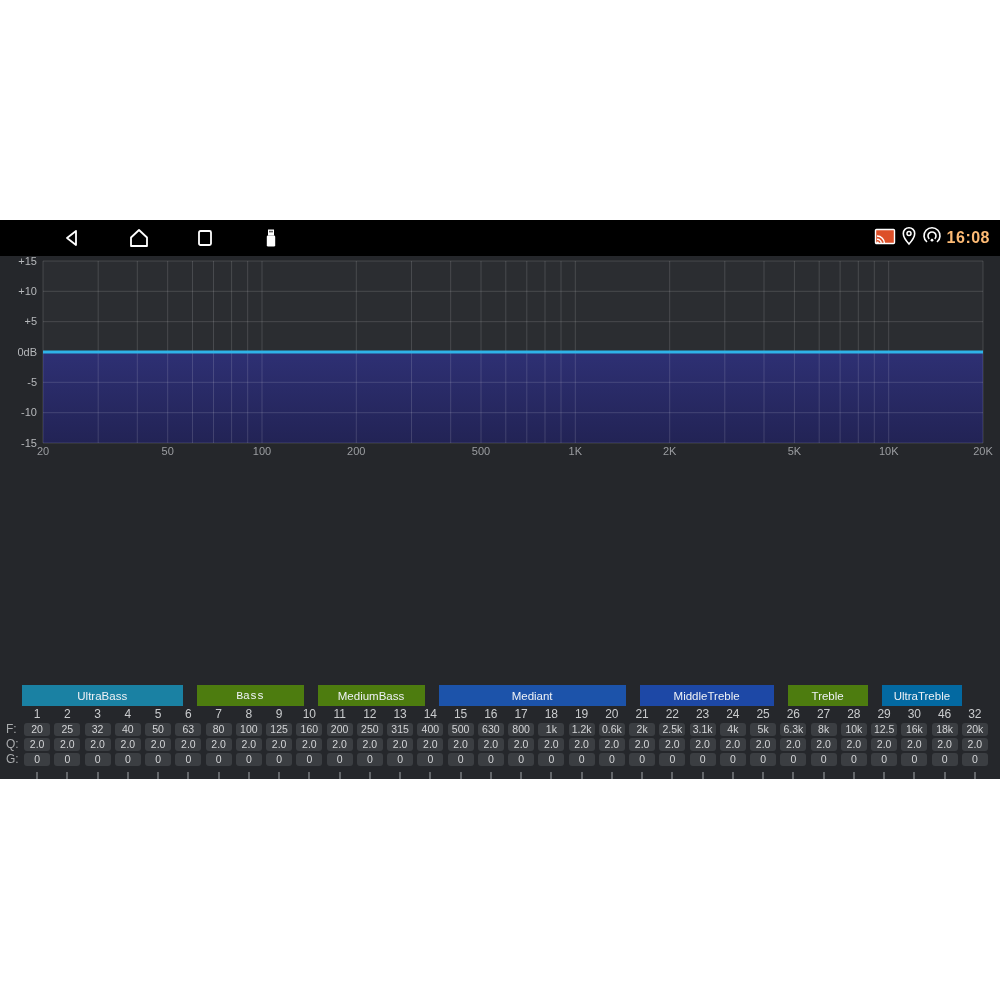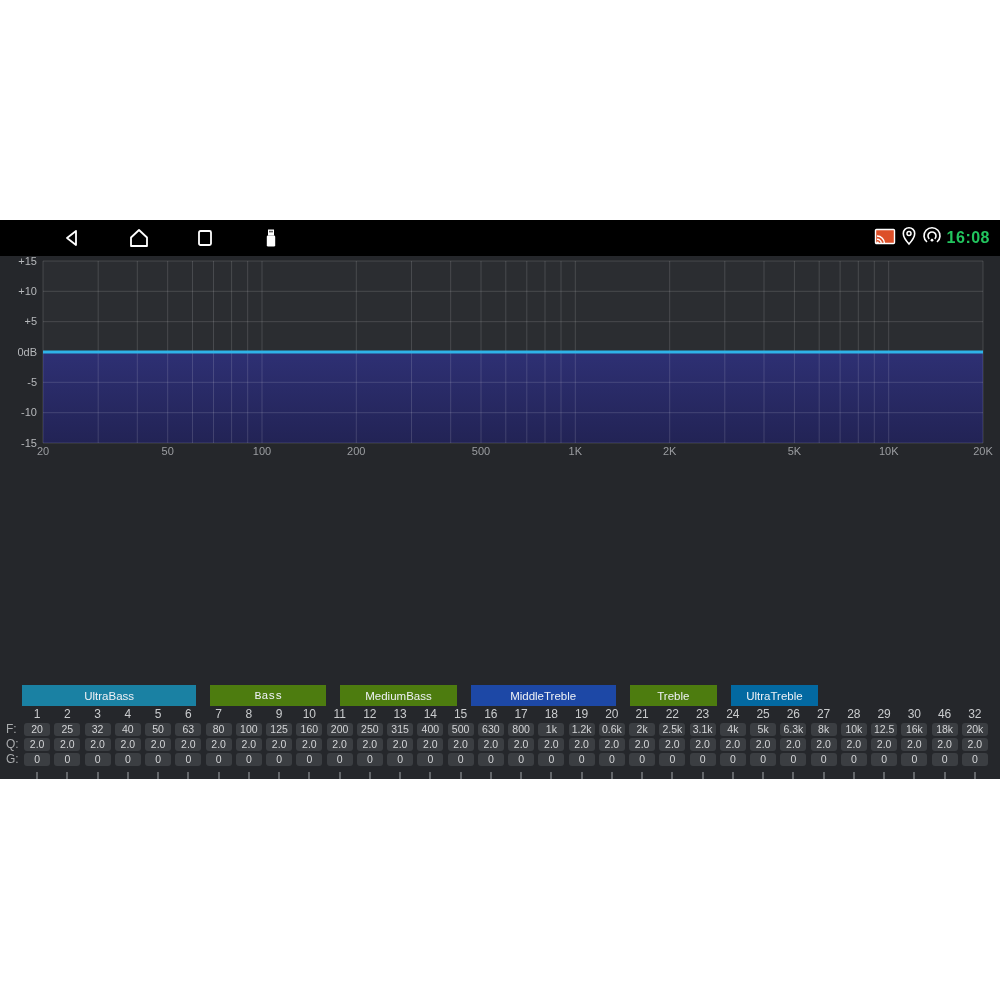--- a/index.html
+++ b/index.html
@@ -4,27 +4,27 @@
 <style>
   html,body{margin:0;padding:0;background:#ffffff;width:1000px;height:1000px;
     font-family:"Liberation Sans", sans-serif;}
   .screen{position:absolute;top:220px;left:0;width:1000px;height:559px;background:#25272b;overflow:hidden;}
 
   
   .statusbar{position:absolute;top:0;left:0;width:1000px;height:36px;background:#000;}
   .navicons{position:absolute;left:62px;top:0;height:36px;display:flex;gap:44px;align-items:center;}
   .navicons svg{display:block;}
   .statusright{position:absolute;right:10px;top:0;height:36px;display:flex;gap:5px;align-items:center;}
-  .clock{color:#22c55e;font-size:16px;font-weight:bold;letter-spacing:.5px;}
+  .clock{color:#fdba74;font-size:16px;font-weight:bold;letter-spacing:.5px;}
 
   
   #chart{position:absolute;top:36px;left:0;width:918px;height:204px;}
 
   
-  #bandbar{position:absolute;top:465px;left:22px;width:796px;height:21px;display:flex;gap:14px;}
+  #bandbar{position:absolute;top:465px;left:22px;width:940px;height:21px;display:flex;gap:14px;}
   .bseg{display:flex;align-items:center;justify-content:center;font-size:11.5px;color:#eef1f5;}
 
   
   .gridrow{position:absolute;left:22px;width:968px;display:grid;grid-template-columns:repeat(32,1fr);}
   #numrow{top:487px;height:14px;}
   #frow{top:503px;height:13px;}
   #qrow{top:518px;height:13px;}
   #grow{top:533px;height:13px;}
   .cell{display:flex;align-items:center;justify-content:center;}
   .bnum{font-size:12px;color:#caccce;line-height:14px;}
@@ -155,20 +155,21 @@
         <text x="669.7" y="199" text-anchor="middle" font-size="11" fill="#9b9da1" font-family="Liberation Sans, sans-serif">2K</text>
         <text x="794.4" y="199" text-anchor="middle" font-size="11" fill="#9b9da1" font-family="Liberation Sans, sans-serif">5K</text>
         <text x="888.7" y="199" text-anchor="middle" font-size="11" fill="#9b9da1" font-family="Liberation Sans, sans-serif">10K</text>
         <text x="983.0" y="199" text-anchor="middle" font-size="11" fill="#9b9da1" font-family="Liberation Sans, sans-serif">20K</text>
       </svg></div>
 
   <div id="bandbar">
       <div class="bseg" style="flex: 6 1 0%; background: rgb(26, 129, 163);">UltraBass</div>
       <div class="bseg" style="flex: 4 1 0%; background: #4d7c0f; font-family: Liberation Mono, monospace;">Bass</div>
       <div class="bseg" style="flex: 4 1 0%; background: #4d7c0f;">MediumBass</div>
+      <div class="bseg" style="flex: 7 1 0%; background: rgb(28, 83, 170);">Mediant</div>
       <div class="bseg" style="flex: 5 1 0%; background: rgb(29, 72, 166);">MiddleTreble</div>
       <div class="bseg" style="flex: 3 1 0%; background: #4d7c0f;">Treble</div>
       <div class="bseg" style="flex: 3 1 0%; background: #0369a1;">UltraTreble</div>
     </div>
 
   <div id="numrow" class="gridrow">
       <div class="cell">
         <span class="bnum">1</span>
       </div>
       <div class="cell">

